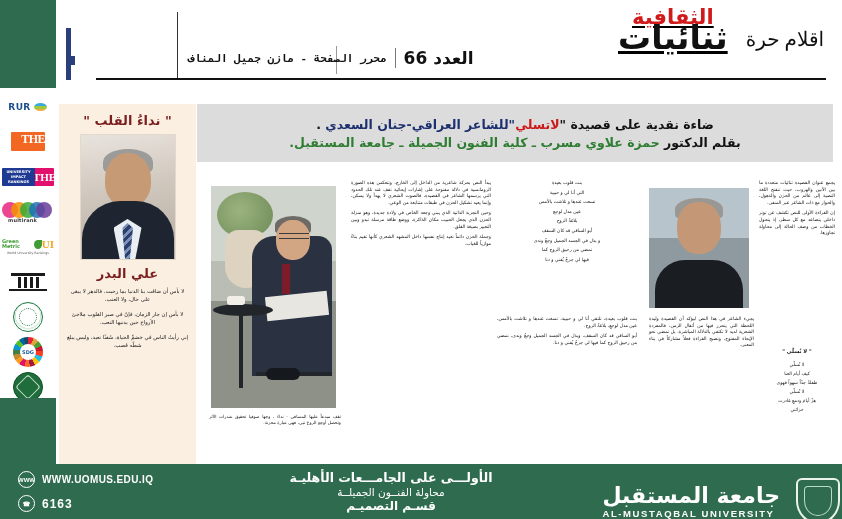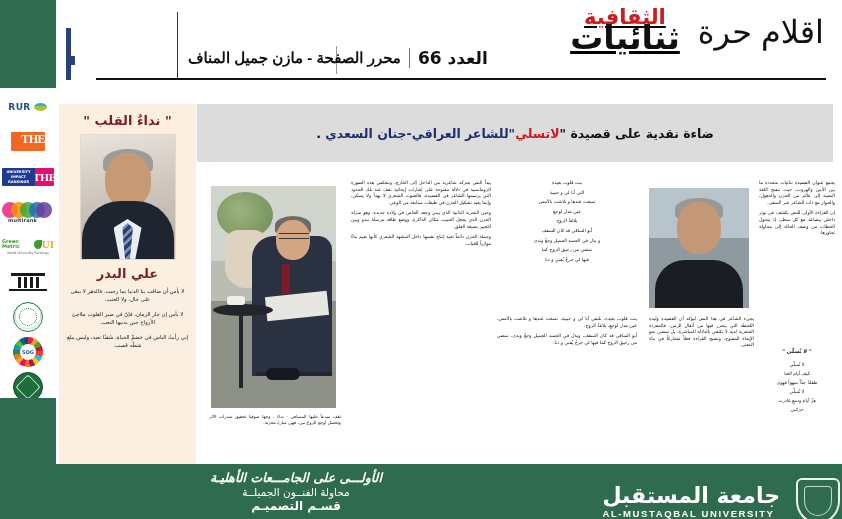--- a/index.html
+++ b/index.html
@@ -149,41 +149,41 @@
     font-size: 21px; font-weight: bold; color: #d11a1a;
     line-height: 22px; letter-spacing: -.5px;
   }
   .mast-mad {
     font-family: "DejaVu Sans", sans-serif;
     font-size: 33px; font-weight: bold; color: #111;
     line-height: 32px; letter-spacing: -1px;
     margin-top: -6px;
   }
   .mast-free {
-    font-family: Liberation Sans, sans-serif;
-    font-size: 32px; color: #111; font-weight: 500;
+    font-family: Liberation Serif, serif;
+    font-size: 20px; color: #111; font-weight: 500;
     padding-bottom: 3px; letter-spacing: -.5px;
   }
   .mast-rule {
     position: absolute; right: 16px; top: 78px;
     width: 730px; height: 2px; background: #111;
   }
   .issue-box {
     position: absolute; left: 108px; top: 48px;
     display: flex; align-items: center; gap: 8px;
     direction: rtl;
   }
   .issue-label {
     font-size: 17px; font-weight: bold; color: #111;
     font-family: "DejaVu Sans", sans-serif;
   }
   .issue-sep { width: 1px; height: 20px; background: #777; }
   .editor-line {
-    font-size: 15px; font-weight: bold; color: #111;
-    font-family: Liberation Sans, sans-serif; white-space: nowrap;
+    font-size: 11px; font-weight: bold; color: #111;
+    font-family: Liberation Mono, monospace; white-space: nowrap;
   }
   .vrule-tall {
     position: absolute; left: 97px; top: 12px;
     width: 1px; height: 66px; background: #333;
   }
   .vrule-short {
     position: absolute; left: 256px; top: 46px;
     width: 1px; height: 28px; background: #999;
   }
 
@@ -418,21 +418,21 @@
   .f-name-en {
     font-size: 9.5px; font-weight: bold; color: #fff;
     letter-spacing: 1.6px; direction: ltr; 
     font-family: "Liberation Sans", sans-serif;
   }
   .f-center {
     flex: 1; text-align: center; color: #fff;
     font-family: "DejaVu Sans", sans-serif;
     line-height: 14px;
   }
-  .f-c1 { font-size: 12.5px; font-weight: bold; letter-spacing: .5px; font-style: italic;}
+  .f-c1 { font-size: 12.5px; font-weight: bold; letter-spacing: .5px;}
   .f-c2 { font-size: 10.5px; }
   .f-c3 { font-size: 12px; font-weight: bold;}
   .f-right {
     width: 190px; direction: ltr; color: #fff;
     padding-left: 18px;
     display: flex; flex-direction: column; gap: 7px;
   }
   .f-row { display: flex; align-items: center; gap: 7px; }
   .f-badge {
     width: 17px; height: 17px; border-radius: 50%;
@@ -535,20 +535,23 @@
     <div class="logo lg-iau">
       <div class="t2">INTERNATIONAL ASSOCIATION</div>
       <div class="t3">OF UNIVERSITIES</div>
     </div>
   </div>
   <div class="side-rail-green"></div>
 
   <div class="headline">
     <div class="hl-1">
       <span>ضاءة نقدية على قصيدة "</span><span class="red">لاتسلي</span><span class="navy">"للشاعر العراقي-جنان السعدي</span><span> .</span>
+    </div>
+    <div class="hl-2">
+      <span>بقلم الدكتور </span><span class="green">حمزة علاوي مسرب ـ كلية الفنون الجميلة ـ جامعة المستقبل.</span>
     </div>
   </div>
 
   <div class="feature-col">
     <div class="feature-title">" نداءُ القلب "</div>
     <div class="portrait-left">
       <span class="hair"></span>
       <span class="head"></span>
       <span class="body"></span>
       <span class="shirt"></span>
@@ -636,16 +639,26 @@
       <div>
         <div class="f-name-ar">جامعة المستقبل</div>
         <div class="f-name-en">AL-MUSTAQBAL UNIVERSITY</div>
       </div>
     </div>
     <div class="f-center">
       <div class="f-c1">الأولـــى على الجامـــعات الأهليـة</div>
       <div class="f-c2">محاولة الفنــون الجميلــة</div>
       <div class="f-c3">قسـم التصميـم</div>
     </div>
+    <div class="f-right">
+      <div class="f-row">
+        <span class="f-badge">WWW</span>
+        <span class="f-url">WWW.UOMUS.EDU.IQ</span>
+      </div>
+      <div class="f-row">
+        <span class="f-badge">☎</span>
+        <span class="f-phone">6163</span>
+      </div>
+    </div>
   </div>
 
   <div class="right-edge"></div>
 </div>
 
 </body></html>

